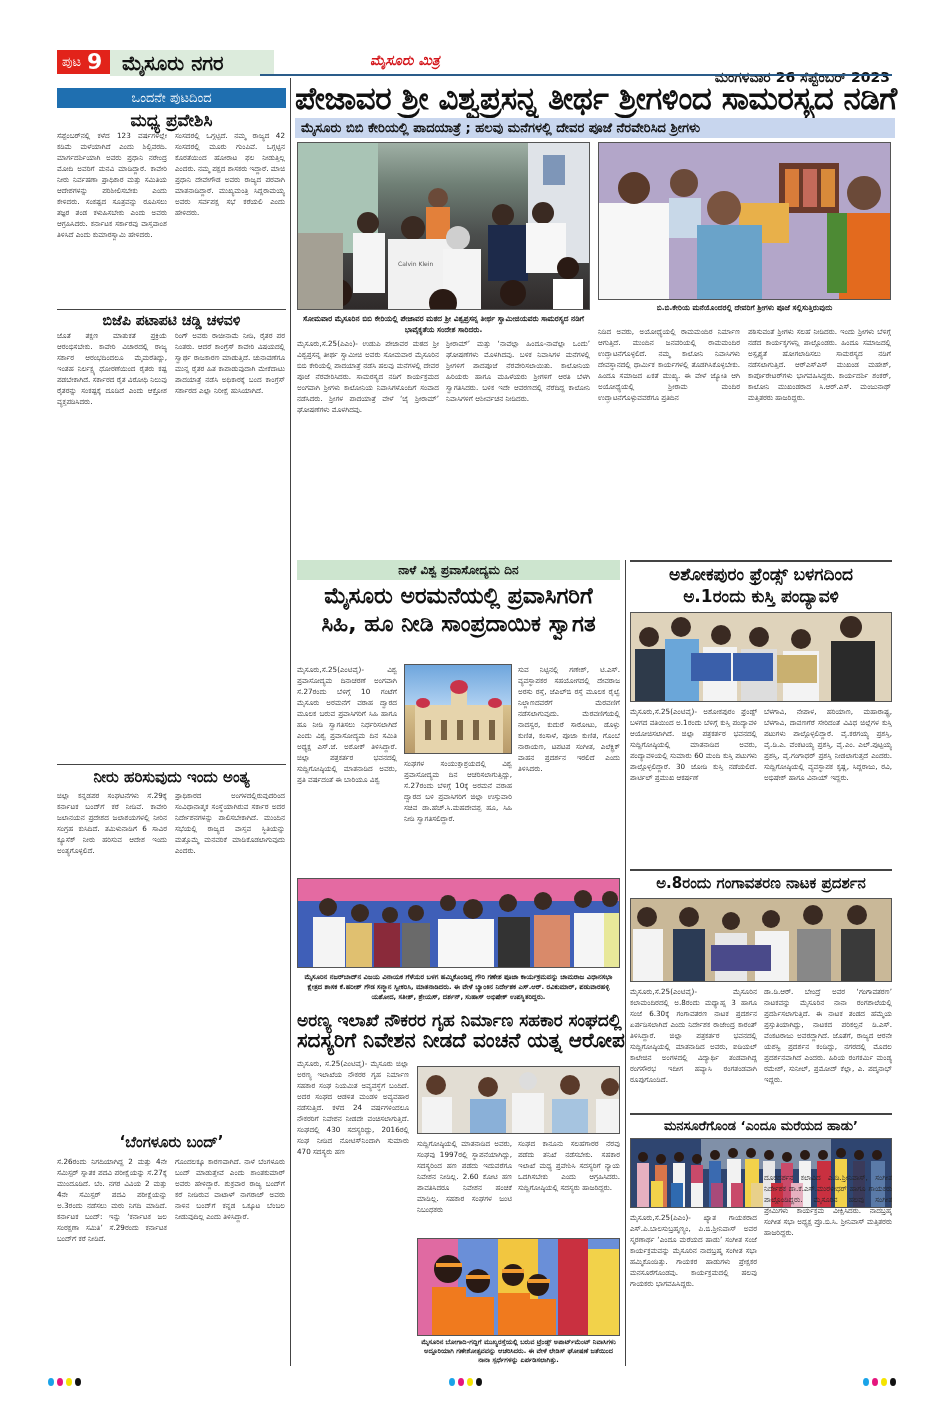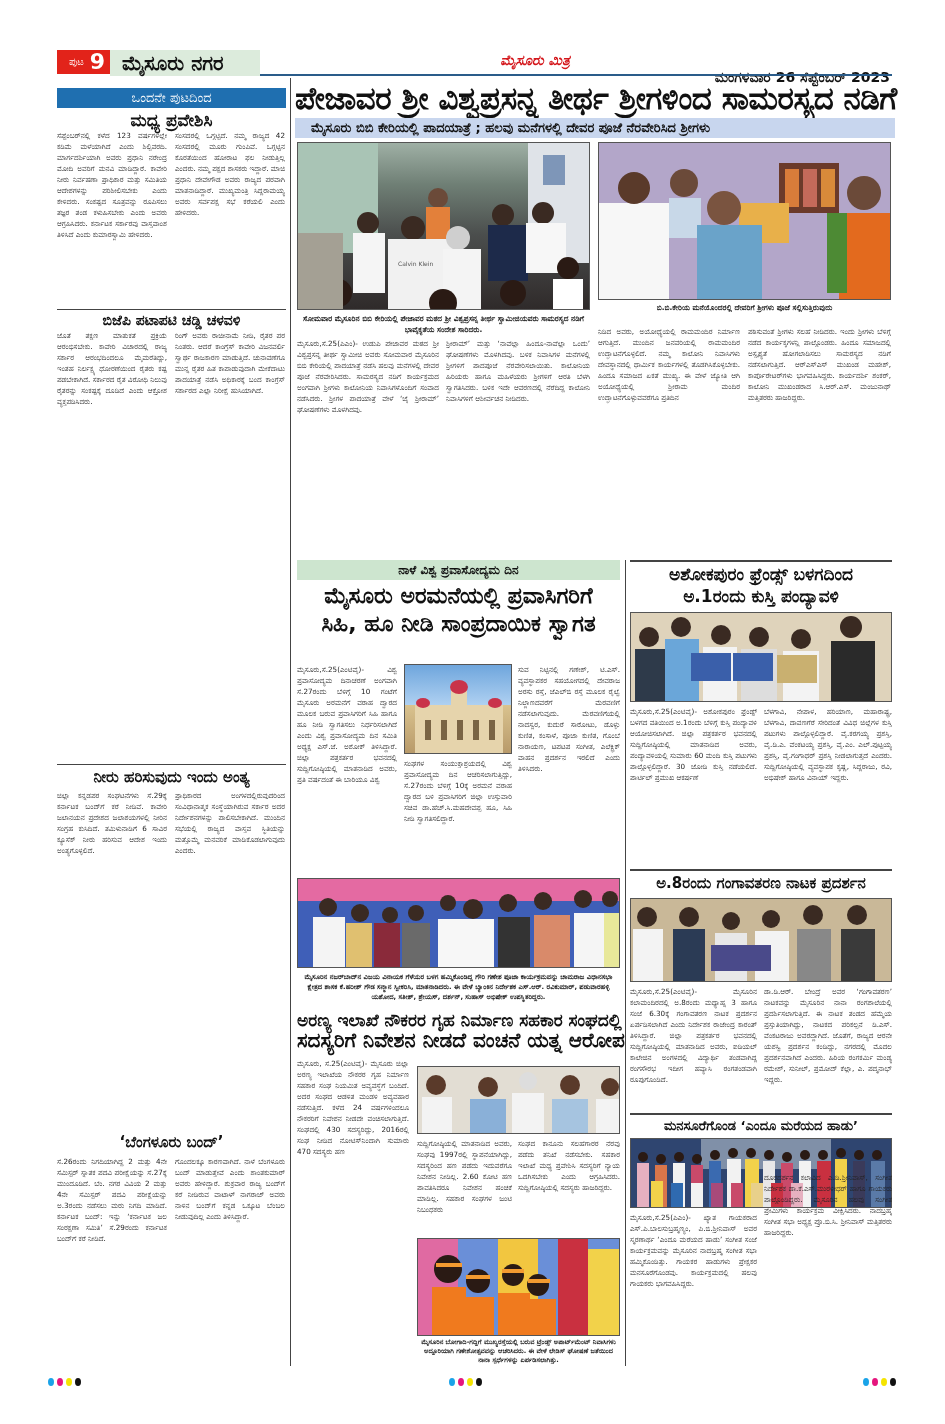--- a/index.html
+++ b/index.html
@@ -1,35 +1,35 @@
 <!DOCTYPE html>
 <html><head>
 <meta charset="utf-8">
 <style>
 *{box-sizing:border-box;margin:0;padding:0}
 html,body{width:945px;height:1424px;background:#fff;overflow:hidden}
 body{font-family:"DejaVu Sans",sans-serif;color:#111;position:relative}
 .abs{position:absolute}
 
 .pgbadge{left:57px;top:50px;width:53px;height:24px;background:#e2231a;color:#fff;display:flex;align-items:center}
-.pgbadge .lbl{font-size:10px;margin-left:12px}
+.pgbadge .lbl{font-size:13px;margin-left:5px}
 .pgbadge .num{font-size:22px;font-weight:bold;margin-left:6px;line-height:24px}
-.section-name{left:110px;top:50px;width:150px;height:26px;background:#dcebdc;font-size:20px;font-weight:bold;padding-left:12px;line-height:26px}
-.masthead{left:370px;top:52px;width:200px;text-align:right;color:#d4161b;font-size:14px;font-weight:bold;font-style:italic}
+.section-name{left:110px;top:50px;width:164px;height:26px;background:#dcebdc;font-size:20px;font-weight:bold;padding-left:12px;line-height:26px}
+.masthead{left:370px;top:52px;width:200px;text-align:left;color:#d4161b;font-size:14px;font-weight:bold;font-style:italic}
 .date{left:600px;top:69px;width:290px;text-align:right;font-size:14px;font-weight:bold}
 .hdr-rule{left:260px;top:74px;width:632px;height:2px;background:#2a5c8a}
 
 .lc-band{left:57px;top:88px;width:229px;height:20px;background:#1f6fb0;color:#fff;font-size:13px;text-align:center;line-height:20px}
 .col-head{font-weight:bold;text-align:center;font-size:17px}
 .body-text{font-size:7.2px;line-height:11px;color:#222;text-align:justify;overflow:hidden}
 .vrule{width:1px;background:#444}
 .hrule{height:1px;background:#444}
 
 .main-h{left:295px;top:78px;width:600px;font-size:31px;font-weight:bold;letter-spacing:-0.5px;line-height:40px;white-space:nowrap}
-.sub-band{left:295px;top:118px;width:600px;height:20px;background:#c8d6ee;font-size:13px;font-weight:bold;line-height:20px;padding-left:16px;white-space:nowrap;overflow:hidden}
+.sub-band{left:295px;top:118px;width:600px;height:20px;background:#c8d6ee;font-size:13px;font-weight:bold;line-height:20px;padding-left:6px;white-space:nowrap;overflow:hidden}
 .photo{overflow:hidden;border:1px solid #555}
 .cap{font-size:7.4px;font-weight:bold;text-align:center;line-height:11px;color:#222}
 .kick{background:#cde5cf;font-size:12px;font-weight:bold;text-align:center;height:20px;line-height:20px}
 .big-h{font-weight:bold;text-align:center;white-space:nowrap}
 .cmyk{display:flex;gap:3px}
 .cmyk span{width:6px;height:8px;border-radius:50%}
 </style>
 </head>
 <body>
 
@@ -44,21 +44,21 @@
 
 <div class="abs lc-band">ಒಂದನೇ ಪುಟದಿಂದ</div>
 
 <div class="abs col-head" style="left:57px;top:110px;width:229px">ಮಧ್ಯ ಪ್ರವೇಶಿಸಿ</div>
 <div class="abs body-text" style="left:57px;top:130px;width:110px;height:178px">ಸೆಪ್ಟೆಂಬರ್‌ನಲ್ಲಿ ಕಳೆದ 123 ವರ್ಷಗಳಲ್ಲೇ ಕಡಿಮೆ ಮಳೆಯಾಗಿದೆ ಎಂದು ಶಿಲ್ಪಿವರದಿ. ಮಾರ್ಗದರ್ಶಿಯಾಗಿ ಅವರು ಪ್ರಧಾನಿ ನರೇಂದ್ರ ಮೋದಿ ಅವರಿಗೆ ಮನವಿ ಮಾಡಿದ್ದಾರೆ. ಕಾವೇರಿ ನೀರು ನಿರ್ವಹಣಾ ಪ್ರಾಧಿಕಾರ ಮತ್ತು ಸಮಿತಿಯ ಆದೇಶಗಳನ್ನು ಪರಿಶೀಲಿಸಬೇಕು ಎಂದು ಕೇಳಿದರು. ಸಂಕಷ್ಟದ ಸೂತ್ರವನ್ನು ರೂಪಿಸಲು ತಜ್ಞರ ತಂಡ ಕಳುಹಿಸಬೇಕು ಎಂದು ಅವರು ಆಗ್ರಹಿಸಿದರು. ಕರ್ನಾಟಕ ಸರ್ಕಾರವು ವಾಸ್ತವಾಂಶ ತಿಳಿಸಿದೆ ಎಂದು ಕುಮಾರಸ್ವಾಮಿ ಹೇಳಿದರು.</div>
 <div class="abs body-text" style="left:175px;top:130px;width:110px;height:178px">ಸಂಸದರಲ್ಲಿ ಒಗ್ಗಟ್ಟಿದೆ. ನಮ್ಮ ರಾಜ್ಯದ 42 ಸಂಸದರಲ್ಲಿ ಮೂರು ಗುಂಪಿವೆ. ಒಗ್ಗಟ್ಟಿನ ಕೊರತೆಯಿಂದ ಹೋರಾಟ ಫಲ ನೀಡುತ್ತಿಲ್ಲ ಎಂದರು. ನಮ್ಮ ಪಕ್ಷದ ಶಾಸಕರು ಇದ್ದಾರೆ. ಮಾಜಿ ಪ್ರಧಾನಿ ದೇವೇಗೌಡ ಅವರು ರಾಜ್ಯದ ಪರವಾಗಿ ಮಾತನಾಡಿದ್ದಾರೆ. ಮುಖ್ಯಮಂತ್ರಿ ಸಿದ್ದರಾಮಯ್ಯ ಅವರು ಸರ್ವಪಕ್ಷ ಸಭೆ ಕರೆಯಲಿ ಎಂದು ಹೇಳಿದರು.</div>
 
 <div class="abs hrule" style="left:57px;top:309px;width:229px"></div>
 <div class="abs col-head" style="left:57px;top:312px;width:229px;font-size:14px">ಬಿಜೆಪಿ ಪಟಾಪಟಿ ಚಡ್ಡಿ ಚಳವಳಿ</div>
 <div class="abs body-text" style="left:57px;top:330px;width:110px;height:430px">ಜೊತೆ ತಕ್ಷಣ ಮಾತುಕತೆ ಪ್ರಕ್ರಿಯೆ ಆರಂಭಿಸಬೇಕು. ಕಾವೇರಿ ವಿಚಾರದಲ್ಲಿ ರಾಜ್ಯ ಸರ್ಕಾರ ಆರಂಭದಿಂದಲೂ ಮೈಮರೆತಿದ್ದು, ಇಂತಹ ನಿರ್ಲಕ್ಷ್ಯ ಧೋರಣೆಯಿಂದ ರೈತರು ಕಷ್ಟ ಪಡಬೇಕಾಗಿದೆ. ಸರ್ಕಾರದ ರೈತ ವಿರೋಧಿ ನಿಲುವು ರೈತರನ್ನು ಸಂಕಷ್ಟಕ್ಕೆ ದೂಡಿದೆ ಎಂದು ಆಕ್ರೋಶ ವ್ಯಕ್ತಪಡಿಸಿದರು.</div>
-<div class="abs body-text" style="left:175px;top:330px;width:110px;height:430px">ರಿಂಗ್ ಅವರು ರಾಜೀನಾಮೆ ನೀಡಿ, ರೈತರ ಪರ ನಿಂತರು. ಆದರೆ ಕಾಂಗ್ರೆಸ್ ಕಾವೇರಿ ವಿಜನವರ್ಲಿ ಸ್ವಾರ್ಥ ರಾಜಕಾರಣ ಮಾಡುತ್ತಿದೆ. ಚುನಾವಣೆಗೂ ಮುನ್ನ ರೈತರ ಹಿತ ಕಾಪಾಡುವುದಾಗಿ ಮೇಕೆದಾಟು ಪಾದಯಾತ್ರೆ ನಡೆಸಿ ಅಧಿಕಾರಕ್ಕೆ ಬಂದ ಕಾಂಗ್ರೆಸ್ ಸರ್ಕಾರದ ಎಲ್ಲಾ ನಿರೀಕ್ಷೆ ಹುಸಿಯಾಗಿದೆ.</div>
+<div class="abs body-text" style="left:175px;top:330px;width:110px;height:430px">ರಿಂಗ್ ಅವರು ರಾಜೀನಾಮೆ ನೀಡಿ, ರೈತರ ಪರ ನಿಂತರು. ಆದರೆ ಕಾಂಗ್ರೆಸ್ ಕಾವೇರಿ ವಿಷಯದಲ್ಲಿ ಸ್ವಾರ್ಥ ರಾಜಕಾರಣ ಮಾಡುತ್ತಿದೆ. ಚುನಾವಣೆಗೂ ಮುನ್ನ ರೈತರ ಹಿತ ಕಾಪಾಡುವುದಾಗಿ ಮೇಕೆದಾಟು ಪಾದಯಾತ್ರೆ ನಡೆಸಿ ಅಧಿಕಾರಕ್ಕೆ ಬಂದ ಕಾಂಗ್ರೆಸ್ ಸರ್ಕಾರದ ಎಲ್ಲಾ ನಿರೀಕ್ಷೆ ಹುಸಿಯಾಗಿದೆ.</div>
 
 <div class="abs hrule" style="left:57px;top:764px;width:229px"></div>
 <div class="abs col-head" style="left:57px;top:768px;width:229px;font-size:15px">ನೀರು ಹರಿಸುವುದು ಇಂದು ಅಂತ್ಯ</div>
 <div class="abs body-text" style="left:57px;top:790px;width:110px;height:340px">ಜಿಲ್ಲಾ ಕನ್ನಡಪರ ಸಂಘಟನೆಗಳು ಸೆ.29ಕ್ಕೆ ಕರ್ನಾಟಕ ಬಂದ್‌ಗೆ ಕರೆ ನೀಡಿವೆ. ಕಾವೇರಿ ಜಲಾನಯನ ಪ್ರದೇಶದ ಜಲಾಶಯಗಳಲ್ಲಿ ನೀರಿನ ಸಂಗ್ರಹ ಕುಸಿದಿದೆ. ತಮಿಳುನಾಡಿಗೆ 6 ಸಾವಿರ ಕ್ಯೂಸೆಕ್ ನೀರು ಹರಿಸುವ ಆದೇಶ ಇಂದು ಅಂತ್ಯಗೊಳ್ಳಲಿದೆ.</div>
 <div class="abs body-text" style="left:175px;top:790px;width:110px;height:340px">ಪ್ರಾಧಿಕಾರದ ಅಂಗಳದಲ್ಲಿರುವುದರಿಂದ ಸಂವಿಧಾನಾತ್ಮಕ ಸಂಸ್ಥೆಯಾಗಿರುವ ಸರ್ಕಾರ ಅದರ ನಿರ್ದೇಶನಗಳನ್ನು ಪಾಲಿಸಬೇಕಾಗಿದೆ. ಮುಂದಿನ ಸಭೆಯಲ್ಲಿ ರಾಜ್ಯದ ವಾಸ್ತವ ಸ್ಥಿತಿಯನ್ನು ಮತ್ತೊಮ್ಮೆ ಮನವರಿಕೆ ಮಾಡಿಕೊಡಲಾಗುವುದು ಎಂದರು.</div>
 
 <div class="abs col-head" style="left:57px;top:1133px;width:229px;font-size:15px">‘ಬೆಂಗಳೂರು ಬಂದ್’</div>
 <div class="abs body-text" style="left:57px;top:1156px;width:110px;height:208px">ಸೆ.26ರಂದು ನಿಗದಿಯಾಗಿದ್ದ 2 ಮತ್ತು 4ನೇ ಸೆಮಿಸ್ಟರ್ ಸ್ನಾತಕ ಪದವಿ ಪರೀಕ್ಷೆಯನ್ನು ಸೆ.27ಕ್ಕೆ ಮುಂದೂಡಿದೆ. ಬೆಂ. ನಗರ ವಿವಿಯ 2 ಮತ್ತು 4ನೇ ಸೆಮಿಸ್ಟರ್ ಪದವಿ ಪರೀಕ್ಷೆಯನ್ನು ಅ.3ರಂದು ನಡೆಸಲು ಮರು ನಿಗದಿ ಮಾಡಿದೆ. ಕರ್ನಾಟಕ ಬಂದ್: ಇನ್ನು ‘ಕರ್ನಾಟಕ ಜಲ ಸಂರಕ್ಷಣಾ ಸಮಿತಿ’ ಸೆ.29ರಂದು ಕರ್ನಾಟಕ ಬಂದ್‌ಗೆ ಕರೆ ನೀಡಿದೆ.</div>
 <div class="abs body-text" style="left:175px;top:1156px;width:110px;height:208px">ಗೊಂದಲಕ್ಕೂ ಕಾರಣವಾಗಿದೆ. ನಾಳೆ ಬೆಂಗಳೂರು ಬಂದ್ ಮಾಡುತ್ತೇವೆ ಎಂದು ಶಾಂತಕುಮಾರ್ ಅವರು ಹೇಳಿದ್ದಾರೆ. ಶುಕ್ರವಾರ ರಾಜ್ಯ ಬಂದ್‌ಗೆ ಕರೆ ನೀಡಿರುವ ವಾಟಾಳ್ ನಾಗರಾಜ್ ಅವರು ನಾಳಿನ ಬಂದ್‌ಗೆ ಕನ್ನಡ ಒಕ್ಕೂಟ ಬೆಂಬಲ ನೀಡುವುದಿಲ್ಲ ಎಂದು ತಿಳಿಸಿದ್ದಾರೆ.</div>
 

